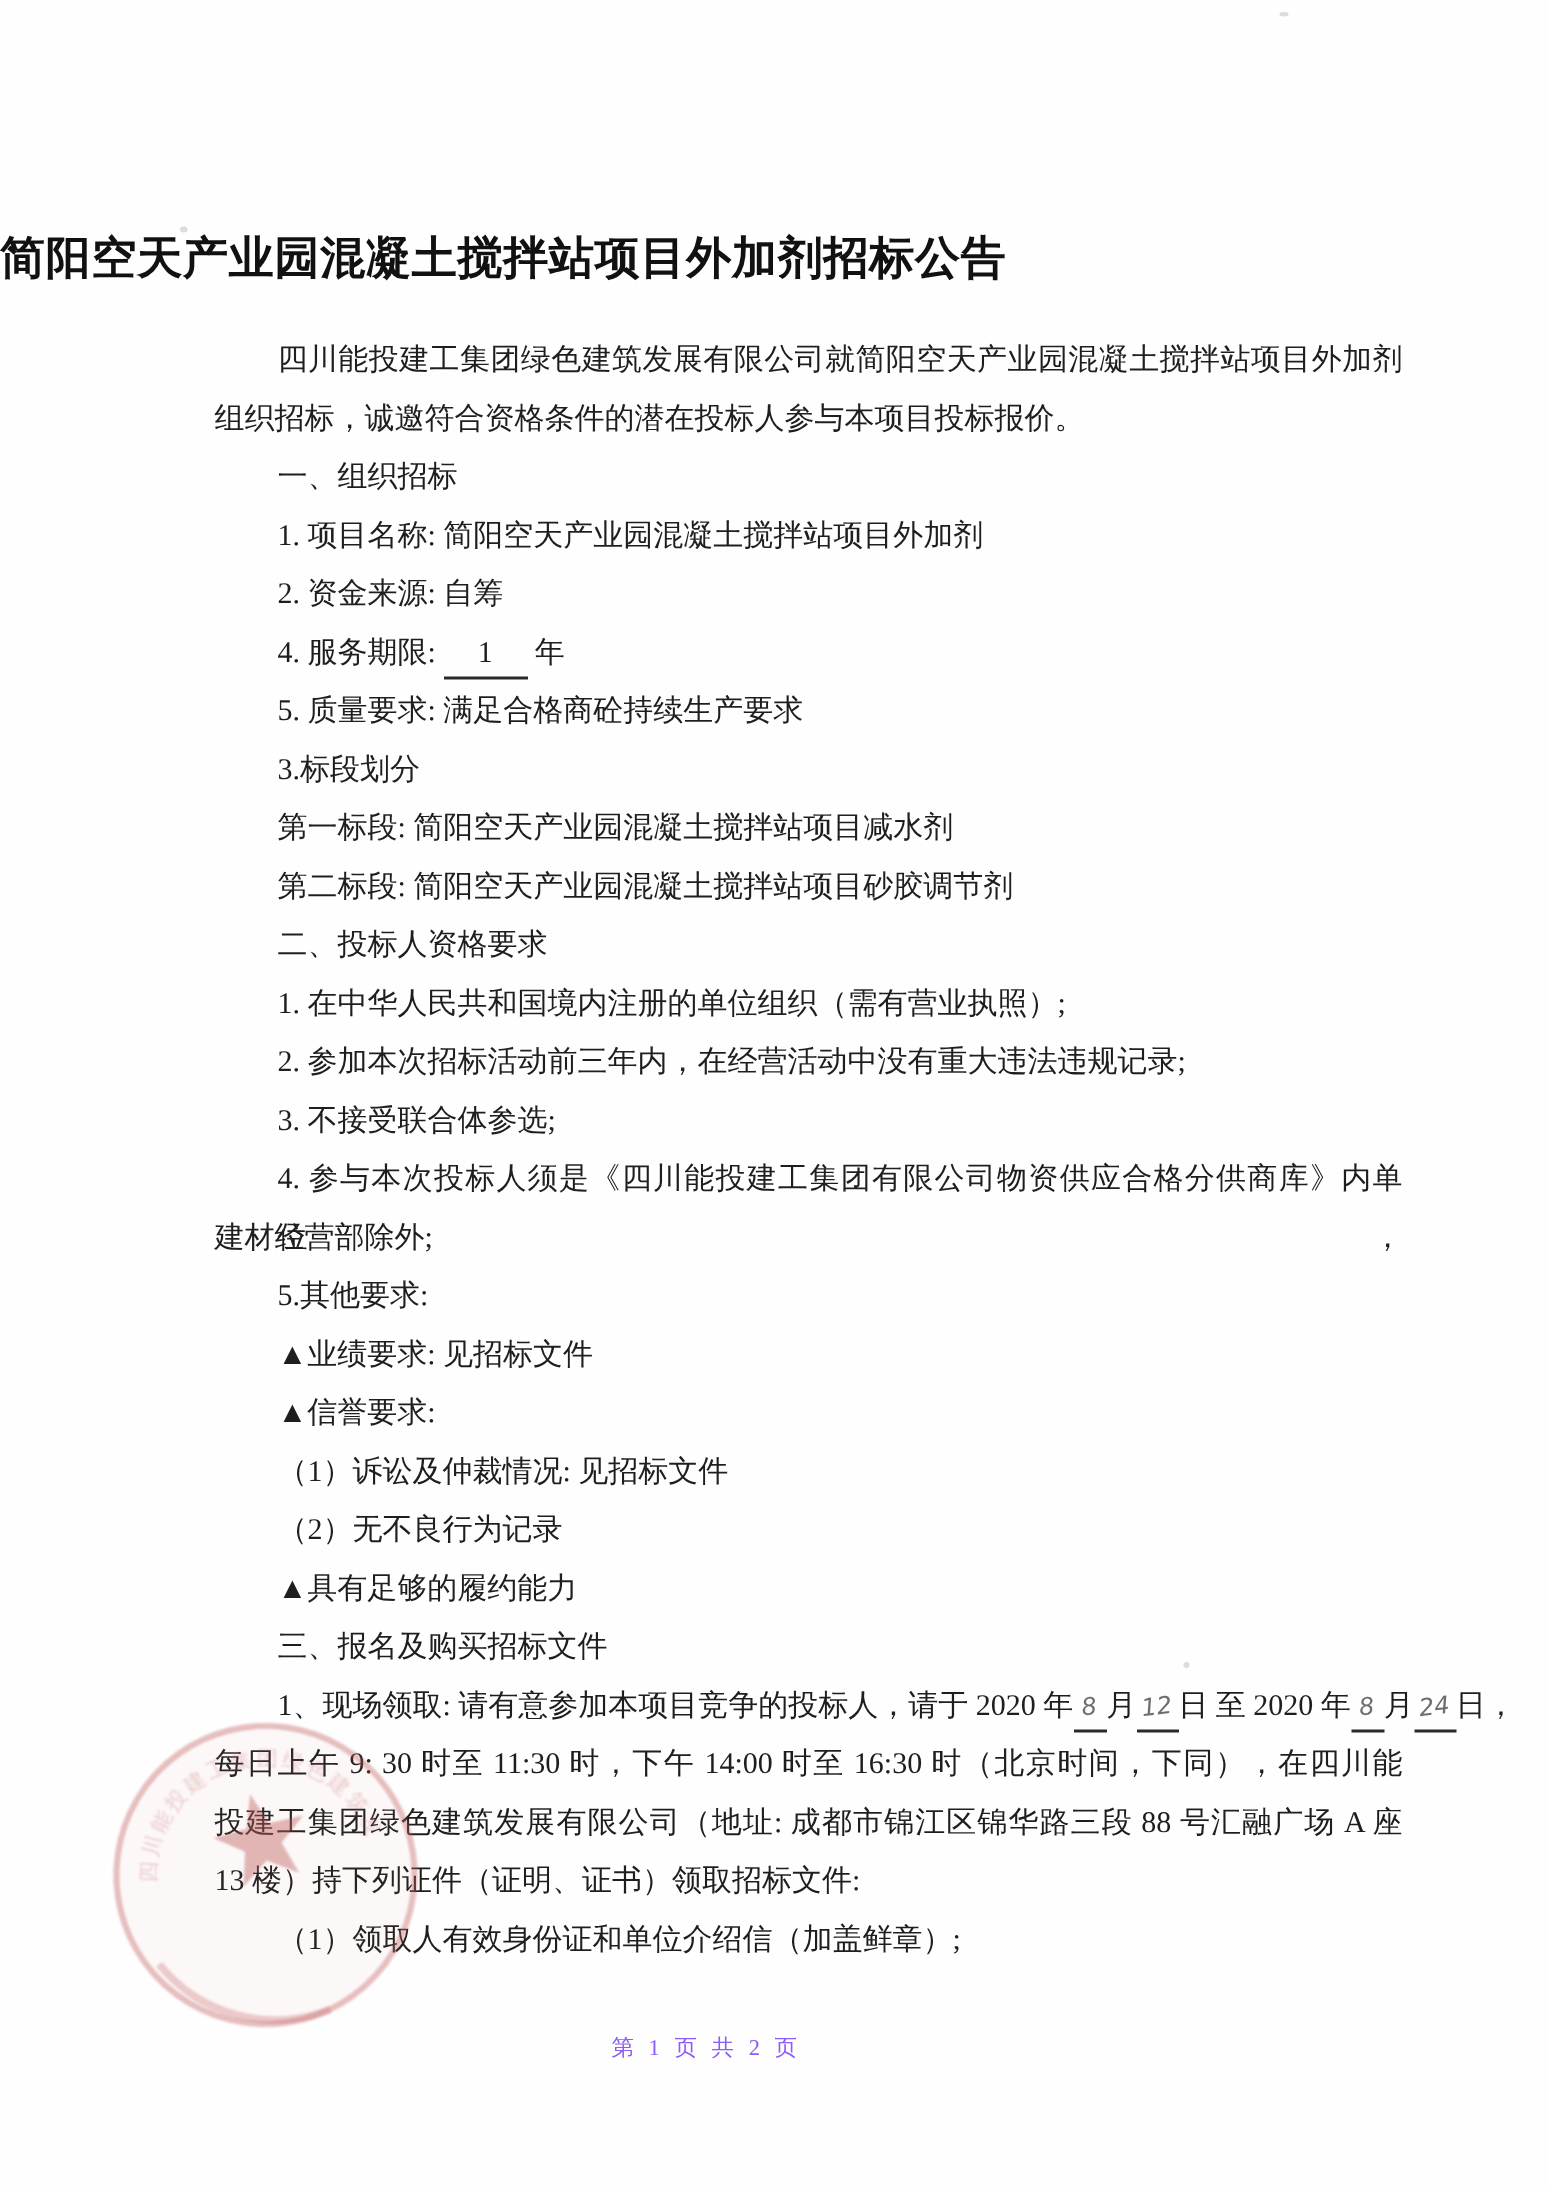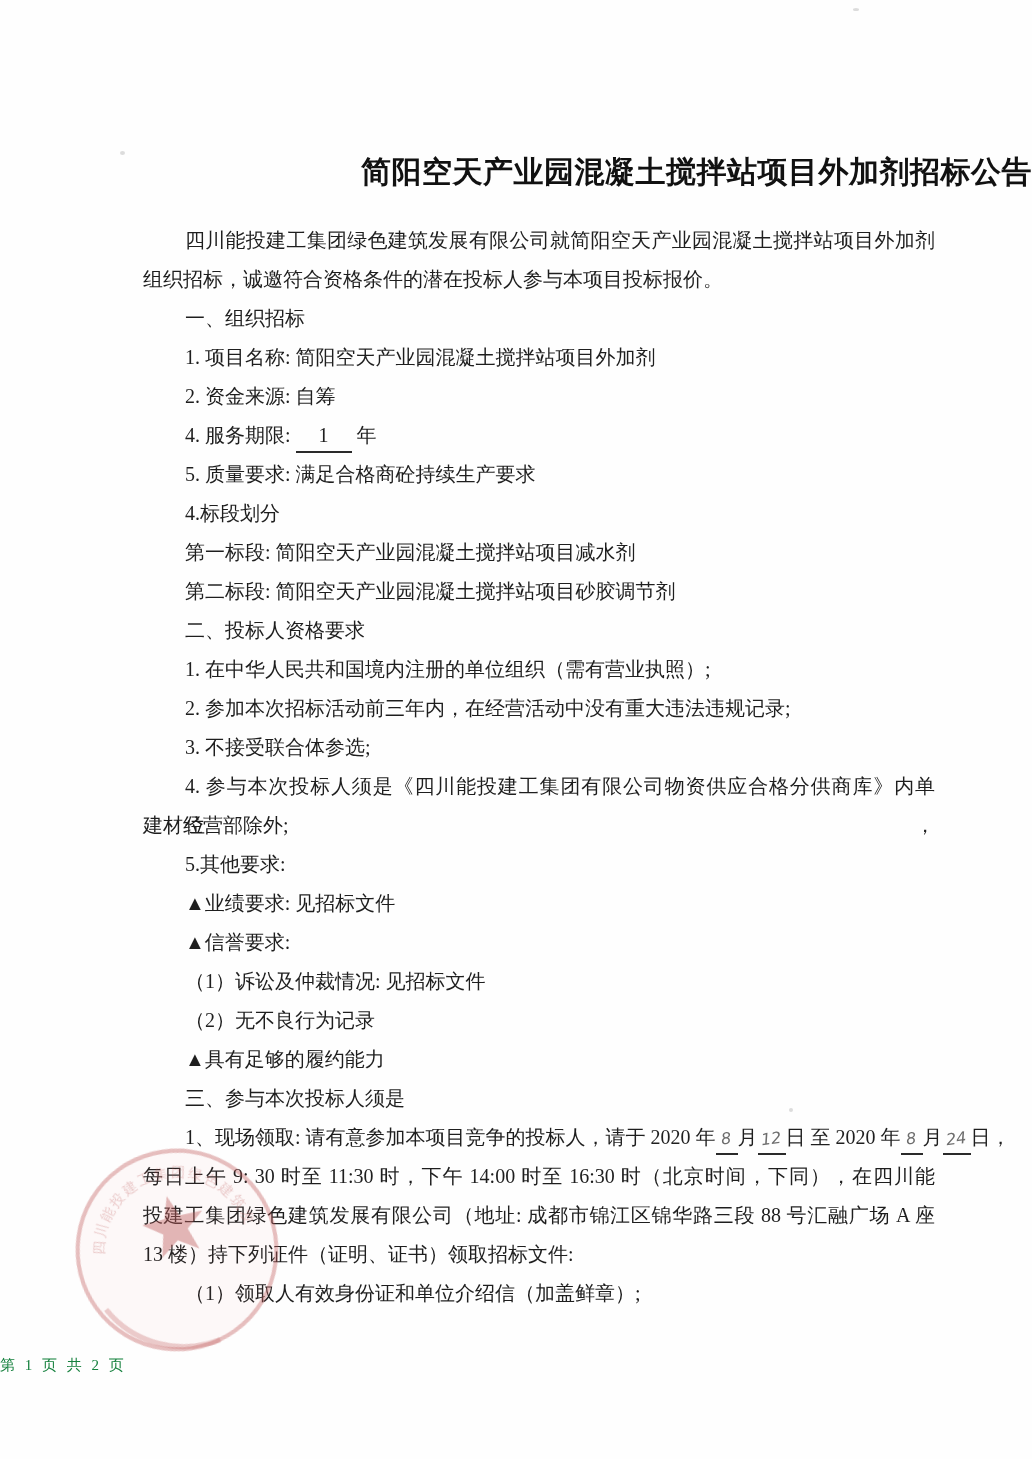--- a/index.html
+++ b/index.html
@@ -4,21 +4,21 @@
 <style>
   html,body{margin:0;padding:0;}
   body{
     width:1032px;height:1459px;position:relative;
     background:#fefefe;color:#1c1c1c;
     font-family:"Liberation Serif","DejaVu Serif",serif;
     overflow:hidden;
   }
   .title{
     position:absolute;top:132px;left:0;width:1032px;
-    text-align:right;font-size:30px;font-weight:bold;
+    text-align:left;font-size:30px;font-weight:bold;
     font-family:"Liberation Sans","DejaVu Sans",sans-serif;
     letter-spacing:0.5px;color:#111;
   }
   .content{
     position:absolute;top:221px;left:103px;width:832px;
     font-size:20px;color:#1e1e1e;
   }
   .line{height:39px;line-height:39px;white-space:nowrap;margin-left:40px;}
   .indent{padding-left:42px;}
   .j{white-space:normal;text-align:justify;text-align-last:justify;}
@@ -30,21 +30,21 @@
   .u-num{min-width:56px;}
   .u-month{min-width:22px;}
   .u-day{min-width:28px;}
   .hand{
     font-family:"DejaVu Sans",sans-serif;font-style:italic;
     color:#4a4a4a;font-size:16px;display:inline-block;
     transform:rotate(-7deg);opacity:.8;
   }
   .footer{
     position:absolute;top:1356px;left:0;width:942px;
-    text-align:left;font-size:15px;letter-spacing:3px;color:#15803d;
+    text-align:center;font-size:15px;letter-spacing:3px;color:#8b5cf6;
   }
   .seal{
     position:absolute;left:35px;top:1108px;width:284px;height:284px;
     transform:rotate(-14deg);filter:blur(0.7px);opacity:.85;
     pointer-events:none;
   }
   .speck{position:absolute;background:#8f8f8f;border-radius:50%;opacity:.3;}
 </style>
 </head>
 <body>
@@ -53,38 +53,38 @@
 
 <div class="content">
   <div class="line indent j">四川能投建工集团绿色建筑发展有限公司就简阳空天产业园混凝土搅拌站项目外加剂</div>
   <div class="line">组织招标，诚邀符合资格条件的潜在投标人参与本项目投标报价。</div>
 
   <div class="line indent">一、组织招标</div>
   <div class="line indent">1. 项目名称: 简阳空天产业园混凝土搅拌站项目外加剂</div>
   <div class="line indent">2. 资金来源: 自筹</div>
   <div class="line indent"><span>4. 服务期限: </span><span class="uline u-num"><span>1</span></span><span> 年</span></div>
   <div class="line indent">5. 质量要求: 满足合格商砼持续生产要求</div>
-  <div class="line indent">4.标段划分</div>
+  <div class="line indent">3.标段划分</div>
   <div class="line indent">第一标段: 简阳空天产业园混凝土搅拌站项目减水剂</div>
   <div class="line indent">第二标段: 简阳空天产业园混凝土搅拌站项目砂胶调节剂</div>
 
   <div class="line indent">二、投标人资格要求</div>
   <div class="line indent">1. 在中华人民共和国境内注册的单位组织（需有营业执照）;</div>
   <div class="line indent">2. 参加本次招标活动前三年内，在经营活动中没有重大违法违规记录;</div>
   <div class="line indent">3. 不接受联合体参选;</div>
   <div class="line indent j">4. 参与本次投标人须是《四川能投建工集团有限公司物资供应合格分供商库》内单位，</div>
   <div class="line">建材经营部除外;</div>
   <div class="line indent">5.其他要求:</div>
   <div class="line indent">▲业绩要求: 见招标文件</div>
   <div class="line indent">▲信誉要求:</div>
   <div class="line indent">（1）诉讼及仲裁情况: 见招标文件</div>
   <div class="line indent">（2）无不良行为记录</div>
   <div class="line indent">▲具有足够的履约能力</div>
 
-  <div class="line indent">三、参与本次投标人须是</div>
+  <div class="line indent">三、报名及购买招标文件</div>
   <div class="line indent"><span>1、现场领取: 请有意参加本项目竞争的投标人，请于 2020 年</span><span class="uline u-month"><span class="hand">8</span></span><span>月</span><span class="uline u-day"><span class="hand">12</span></span><span>日 至 2020 年</span><span class="uline u-month"><span class="hand">8</span></span><span>月</span><span class="uline u-day"><span class="hand">24</span></span><span>日，</span></div>
   <div class="line j">每日上午 9: 30 时至 11:30 时，下午 14:00 时至 16:30 时（北京时间，下同），在四川能</div>
   <div class="line j">投建工集团绿色建筑发展有限公司（地址: 成都市锦江区锦华路三段 88 号汇融广场 A 座</div>
   <div class="line">13 楼）持下列证件（证明、证书）领取招标文件:</div>
   <div class="line indent">（1）领取人有效身份证和单位介绍信（加盖鲜章）;</div>
 </div>
 
 <svg class="seal" viewBox="0 0 280 280" xmlns="http://www.w3.org/2000/svg">
   <defs>
     <path id="sealArc" d="M 69.1,127.5 A 72,72 0 0 1 210.9,127.5" fill="none"></path>

